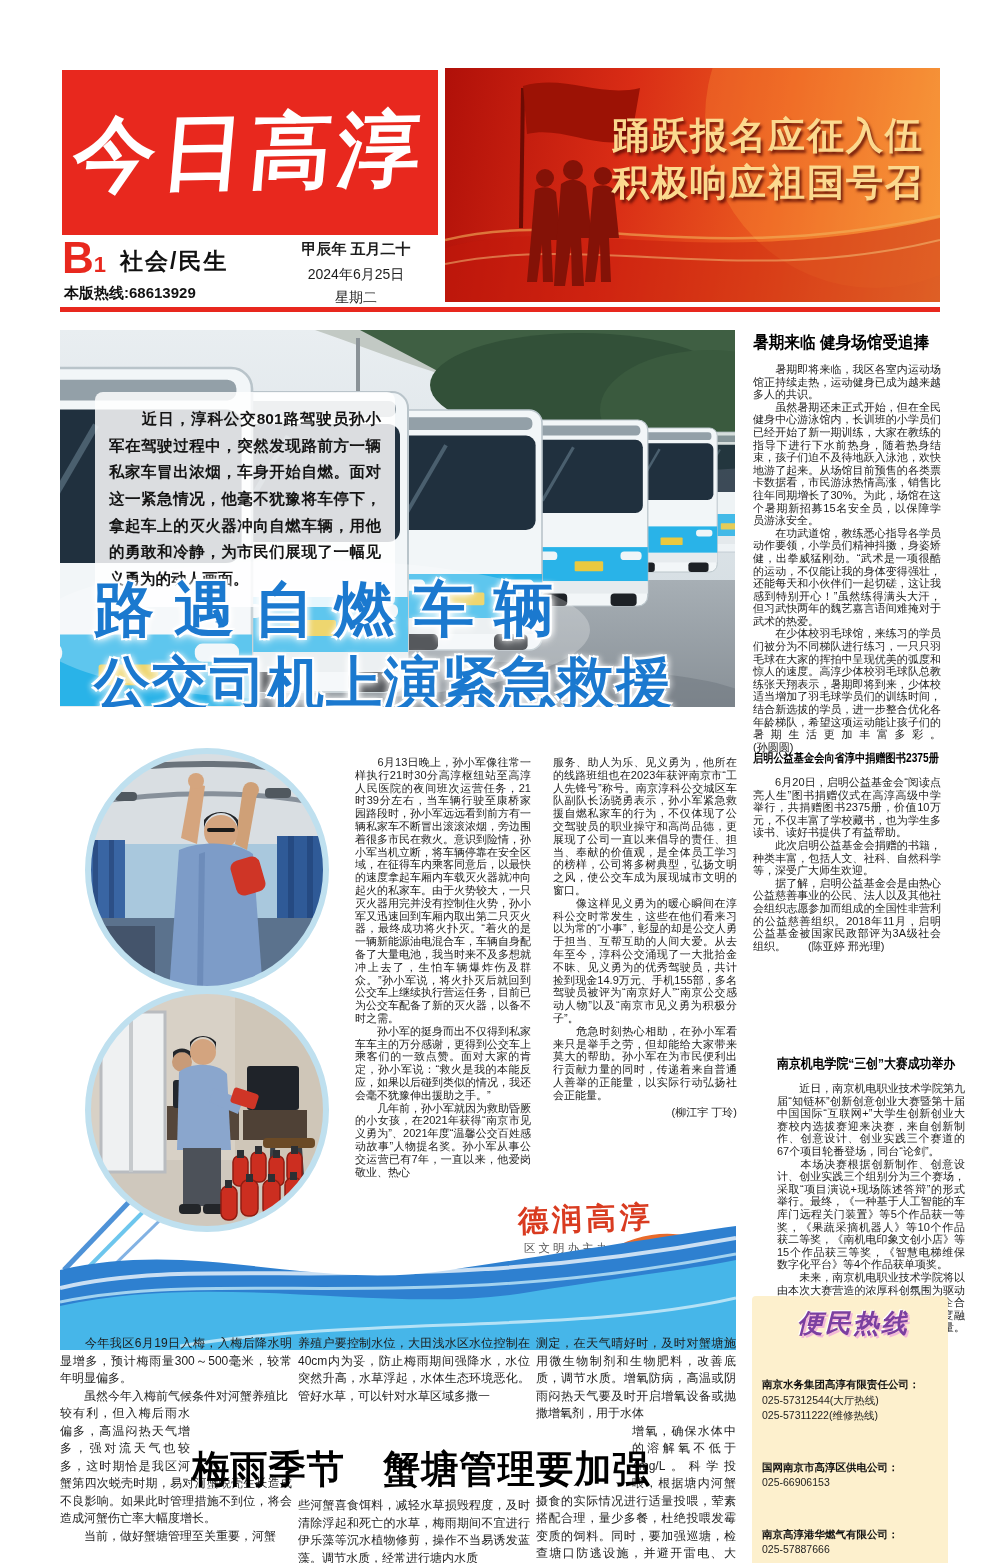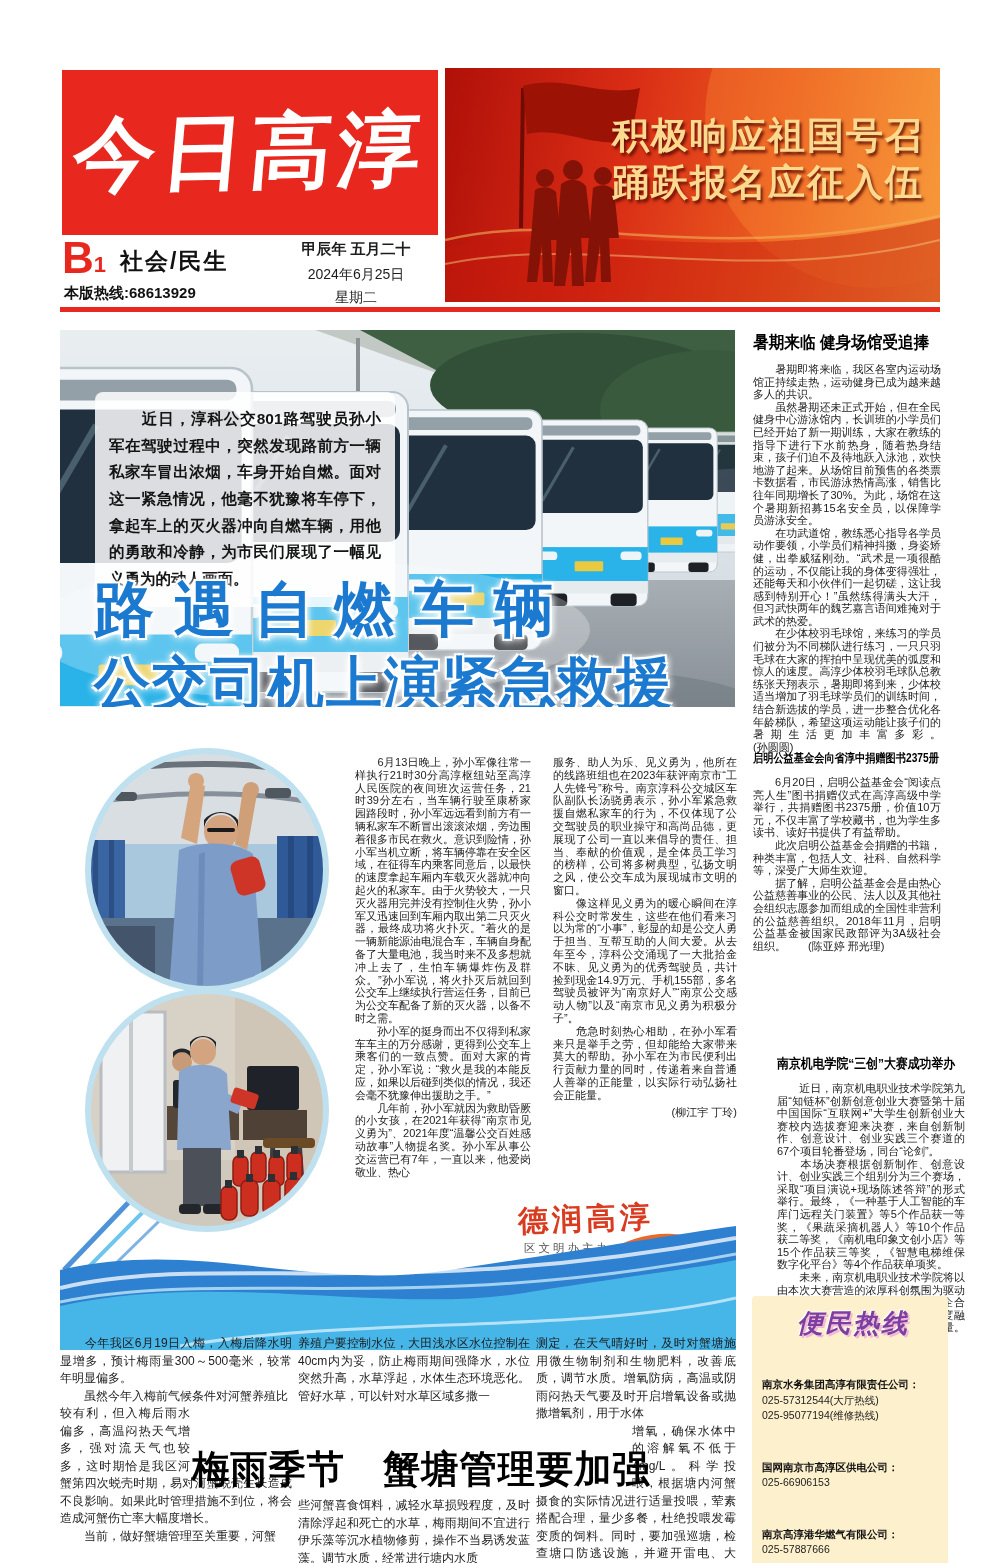--- a/index.html
+++ b/index.html
@@ -109,22 +109,22 @@
       <g fill="#841207">
         <circle cx="100" cy="110" r="9"></circle>
         <path d="M90,122 C96,118 106,118 111,124 L116,172 L106,172 L108,214 L98,214 L97,176 L92,214 L82,214 L86,170 Z"></path>
         <circle cx="128" cy="102" r="10"></circle>
         <path d="M116,116 C124,110 134,110 141,118 L147,170 L136,170 L139,218 L127,218 L126,178 L120,218 L109,218 L112,166 Z"></path>
         <circle cx="158" cy="108" r="9"></circle>
         <path d="M148,120 C154,116 164,116 169,122 L174,170 L164,170 L166,214 L156,214 L155,176 L150,214 L140,214 L144,168 Z"></path>
       </g>
     </svg>
     <div class="banner-text">
+      <div class="banner-line">踊跃报名应征入伍</div>
       <div class="banner-line">积极响应祖国号召</div>
-      <div class="banner-line">踊跃报名应征入伍</div>
     </div>
   </div>
 
   <div class="red-rule"></div>
 
   <div class="photo-main">
     <svg width="675" height="415" viewBox="0 0 675 415">
       <defs>
         <linearGradient id="sky" x1="0" y1="0" x2="0" y2="1">
           <stop offset="0" stop-color="#e9eef1"></stop>
@@ -333,21 +333,21 @@
       <p>测定，在天气晴好时，及时对蟹塘施用微生物制剂和生物肥料，改善底质，调节水质。增氧防病，高温或阴雨闷热天气要及时开启增氧设备或抛撒增氧剂，用于水体</p>
       <div class="spacer-l"></div>
       <p>增氧，确保水体中的溶解氧不低于4mg/L。科学投喂，根据塘内河蟹摄食的实际情况进行适量投喂，荤素搭配合理，量少多餐，杜绝投喂发霉变质的饲料。同时，要加强巡塘，检查塘口防逃设施，并避开雷电、大风、暴雨天气进行作业。　　(时冬头)</p>
     </div>
   </div>
 
   <div class="hotline-box">
     <div class="hb-title">便民热线</div>
     <div class="hb-line bold">南京水务集团高淳有限责任公司：</div>
     <div class="hb-line">025-57312544(大厅热线)</div>
-    <div class="hb-line">025-95077194(维修热线)</div>
+    <div class="hb-line">025-57311222(维修热线)</div>
     <div class="hb-line bold">国网南京市高淳区供电公司：</div>
     <div class="hb-line">025-66906153</div>
     <div class="hb-line bold">南京高淳港华燃气有限公司：</div>
     <div class="hb-line">025-57887666</div>
     <div class="hb-line bold">高淳市民中心:025-57300801</div>
     <div class="hb-line bold">但在全民健身中心游泳馆内：</div>
     <div class="hb-line">036-57325888</div>
   </div>
 
 </div>

